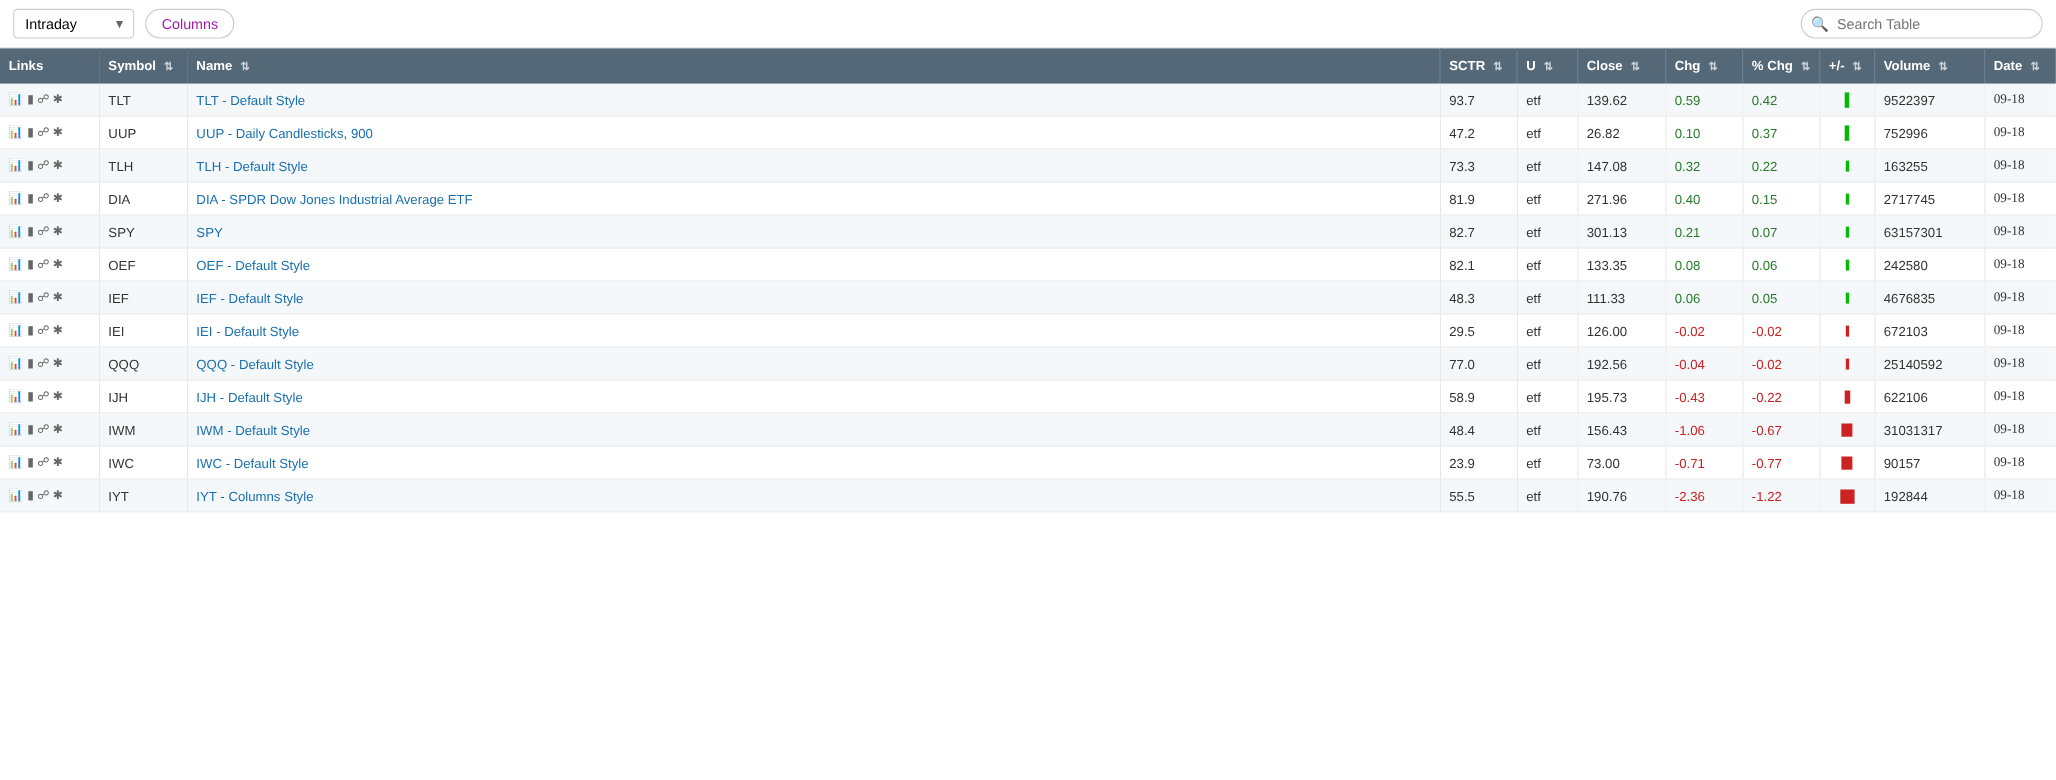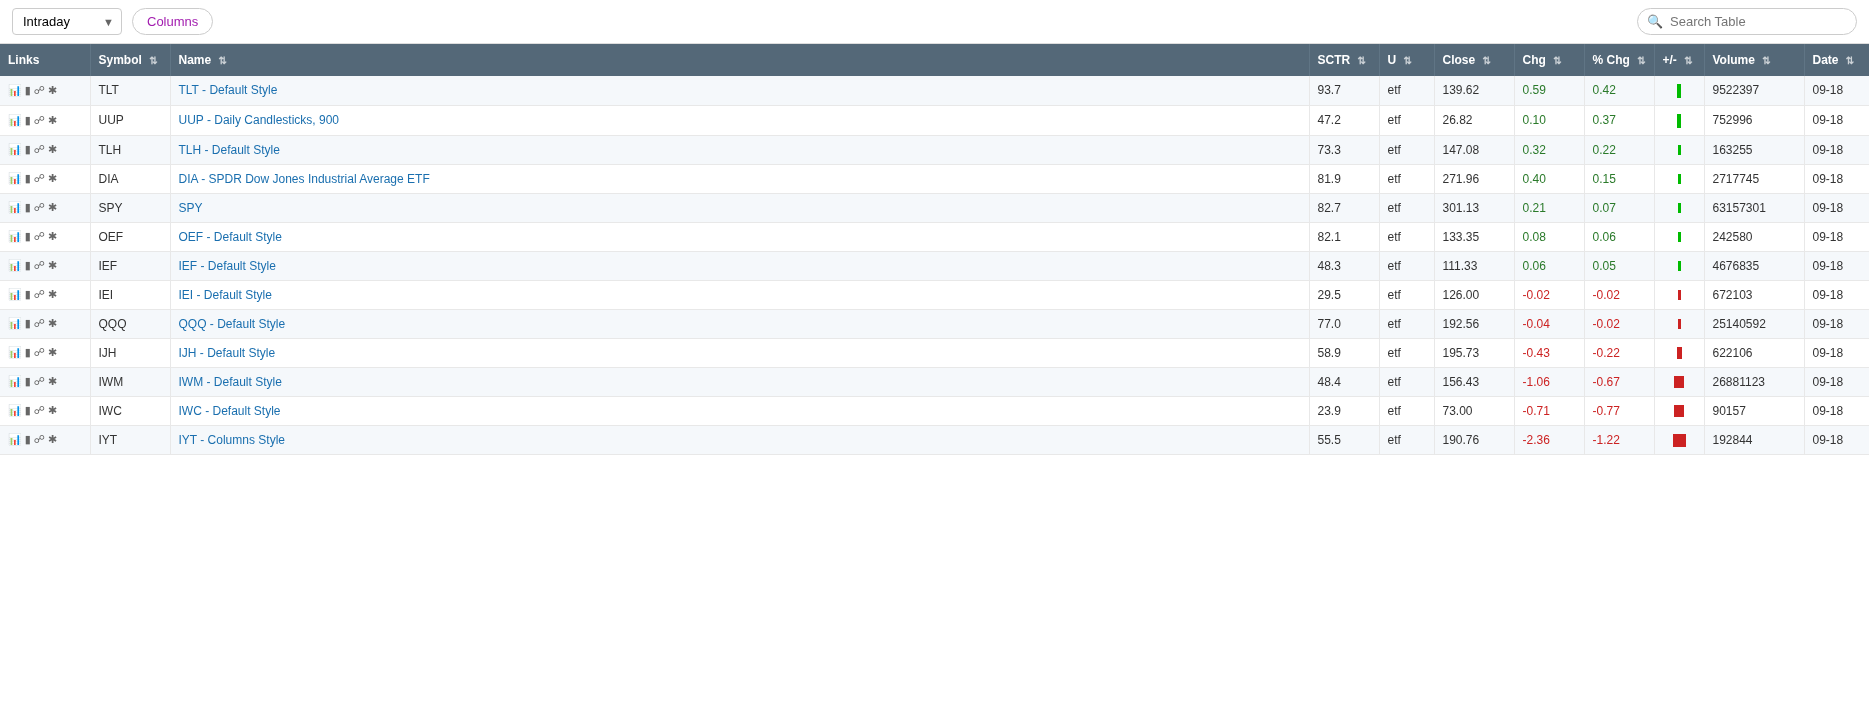--- a/index.html
+++ b/index.html
@@ -114,21 +114,21 @@
     tbody td {
       padding: 7px 8px;
       font-size: 12px;
       color: #333;
       white-space: nowrap;
       overflow: hidden;
       text-overflow: ellipsis;
       border-right: 1px solid #e8e8e8;
     }
 
-    tbody td:last-child { border-right: none; }
+    tbody td:last-child { border-right: none; font-family: Liberation Serif, serif; }
 
     .links-cell {
       display: flex;
       gap: 3px;
       align-items: center;
     }
 
     .link-icon {
       color: #666;
       font-size: 11px;
@@ -443,21 +443,21 @@
     <td>IWM</td>
     <td>
       <a class="name-link" href="#">IWM - Default Style</a>
     </td>
     <td>48.4</td>
     <td>etf</td>
     <td>156.43</td>
     <td class="negative">-1.06</td>
     <td class="negative">-0.67</td>
     <td class="plusminus-cell"><span style="display:inline-block;width:10px;height:12px;background:#cc2222;vertical-align:middle;"></span></td>
-    <td>26881123</td>
+    <td>31031317</td>
     <td>09-18</td>
   </tr>
       <tr>
     <td>
       <div class="links-cell">
     <span class="link-icon" title="Chart">📊</span>
     <span class="link-icon" title="Candlestick">▮</span>
     <span class="link-icon" title="Settings">☍</span>
     <span class="link-icon" title="Info">✱</span>
   </div>

